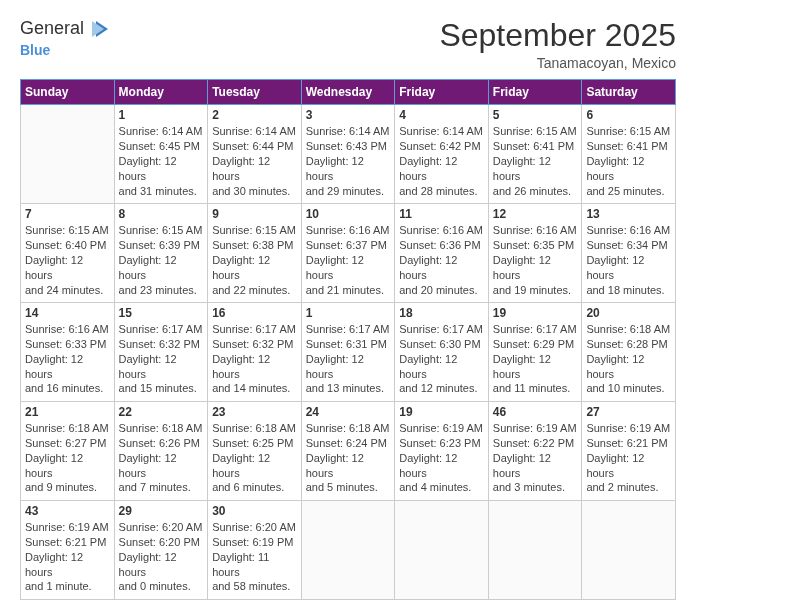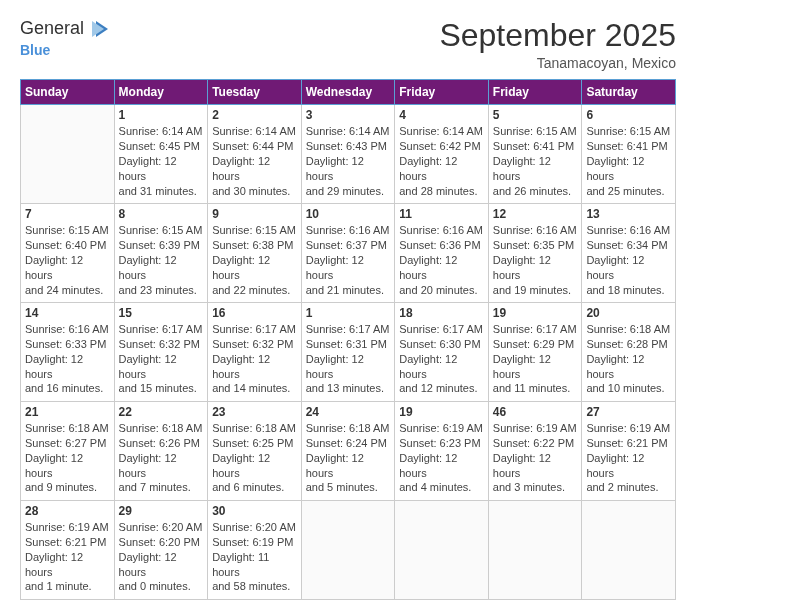--- a/index.html
+++ b/index.html
@@ -327,21 +327,21 @@
           <td>
             <span class="day-number">27</span>
             <div class="day-info" style="white-space: pre-line;">Sunrise: 6:19 AM
 Sunset: 6:21 PM
 Daylight: 12 hours
 and 2 minutes.</div>
           </td>
         </tr>
         <tr class="last-row">
           <td>
-            <span class="day-number">28</span>
+            <span class="day-number">43</span>
             <div class="day-info" style="white-space: pre-line;">Sunrise: 6:19 AM
 Sunset: 6:21 PM
 Daylight: 12 hours
 and 1 minute.</div>
           </td>
           <td>
             <span class="day-number">29</span>
             <div class="day-info" style="white-space: pre-line;">Sunrise: 6:20 AM
 Sunset: 6:20 PM
 Daylight: 12 hours

